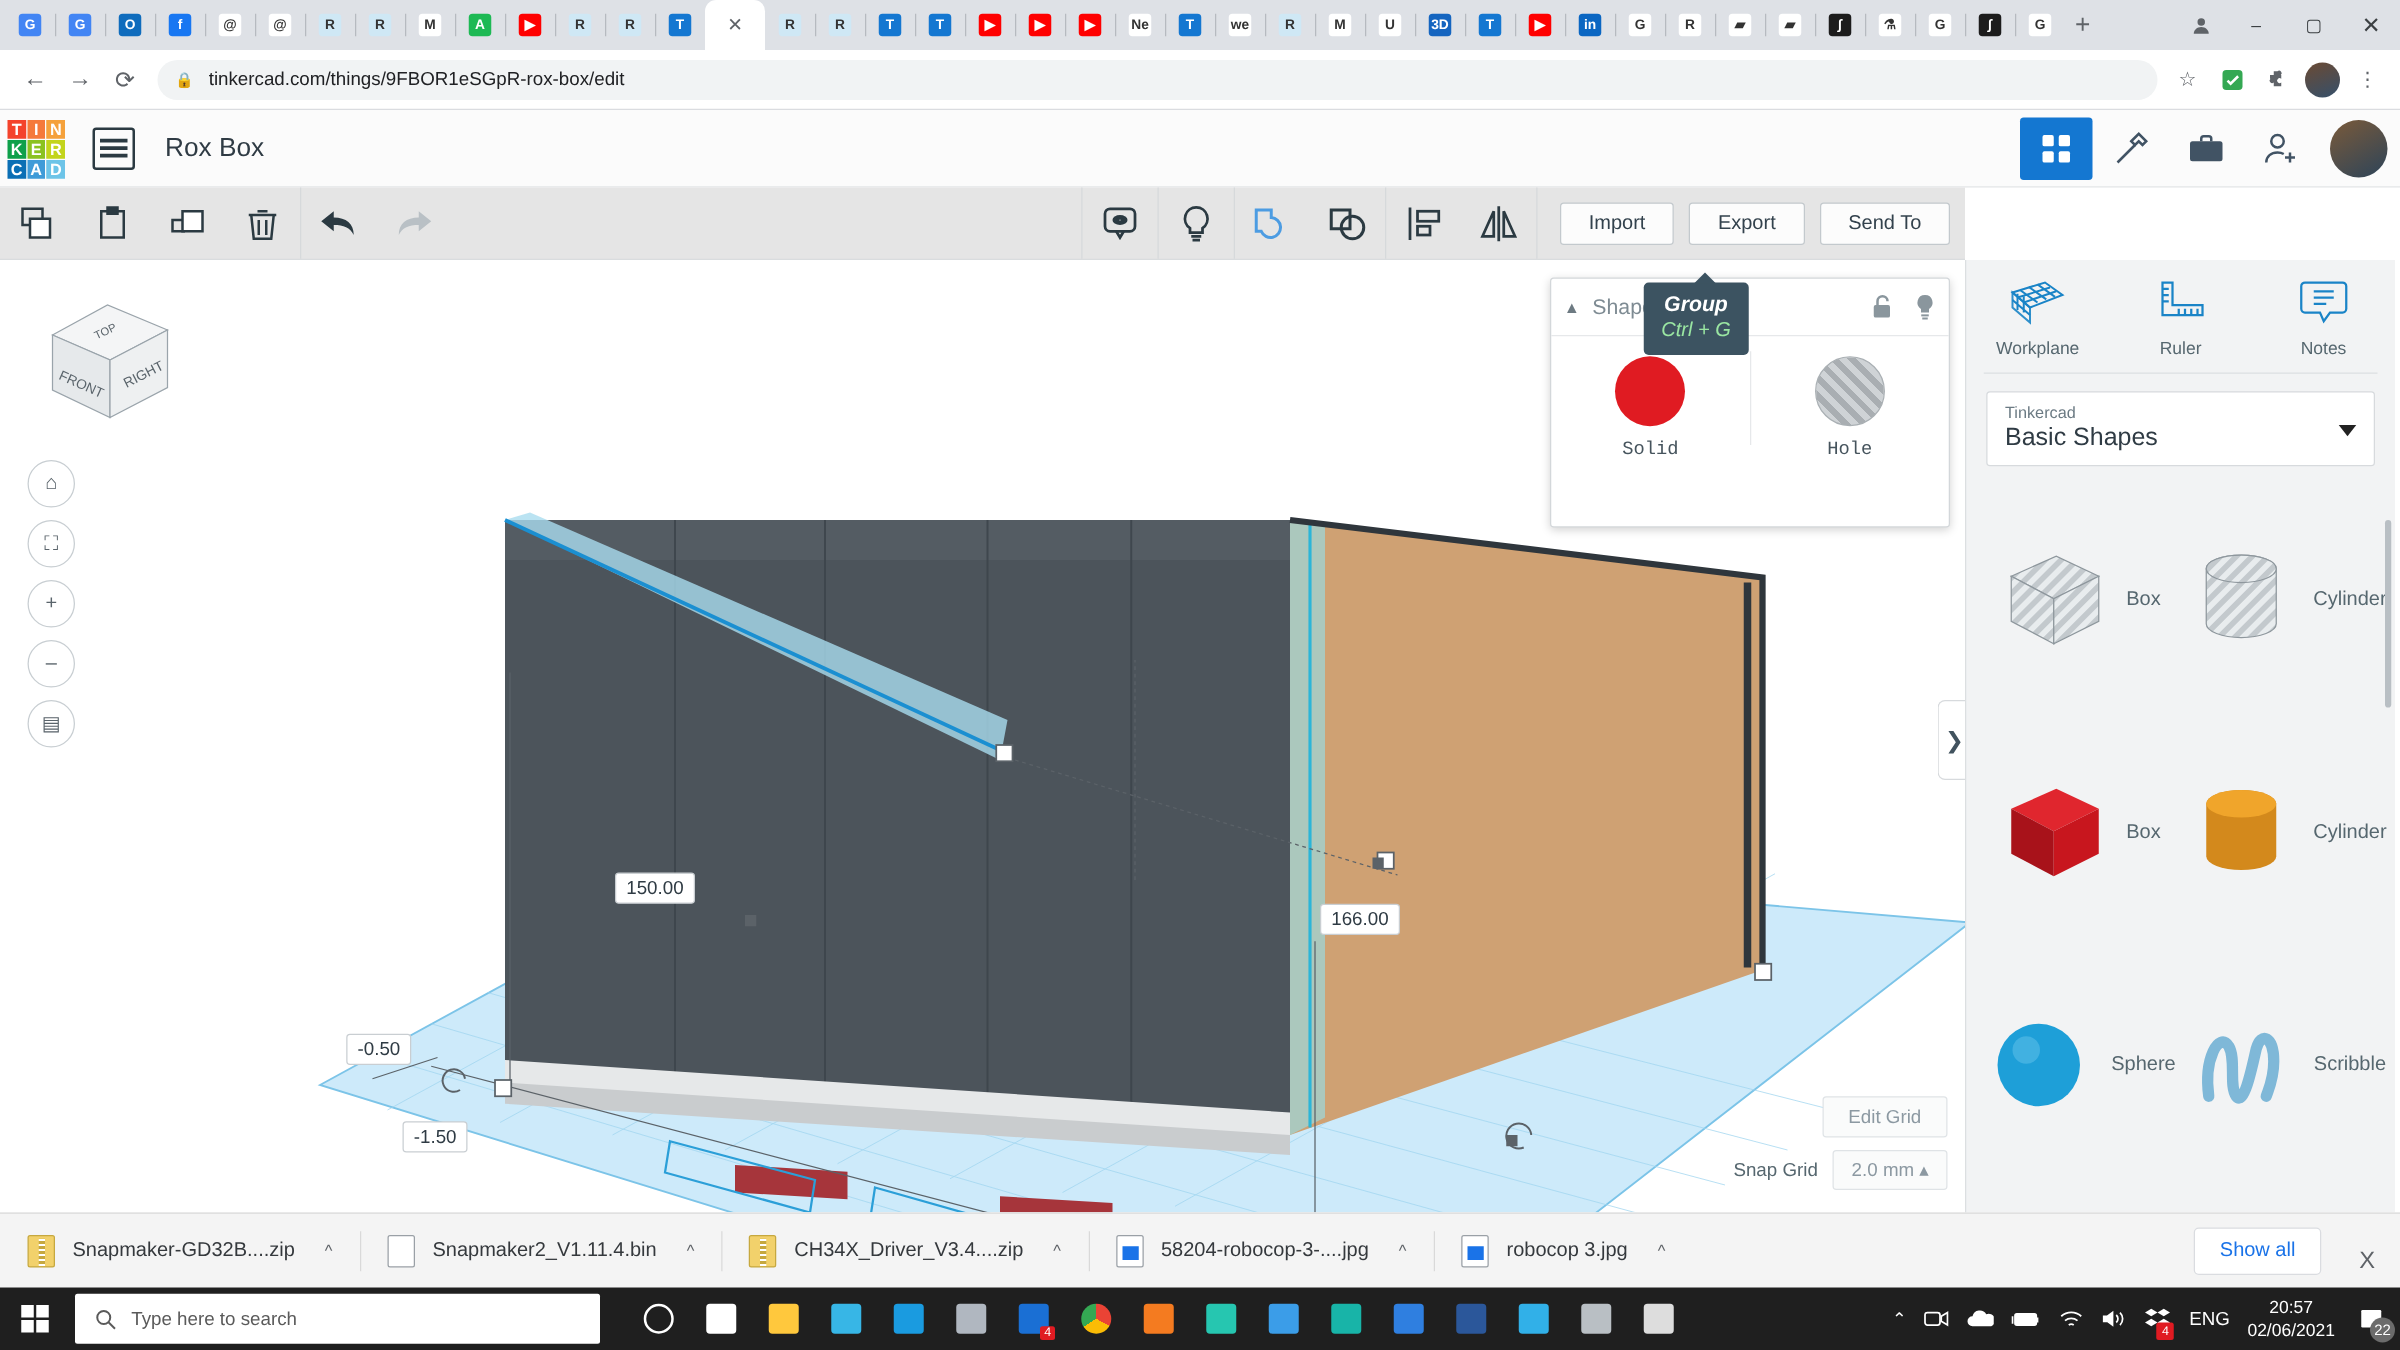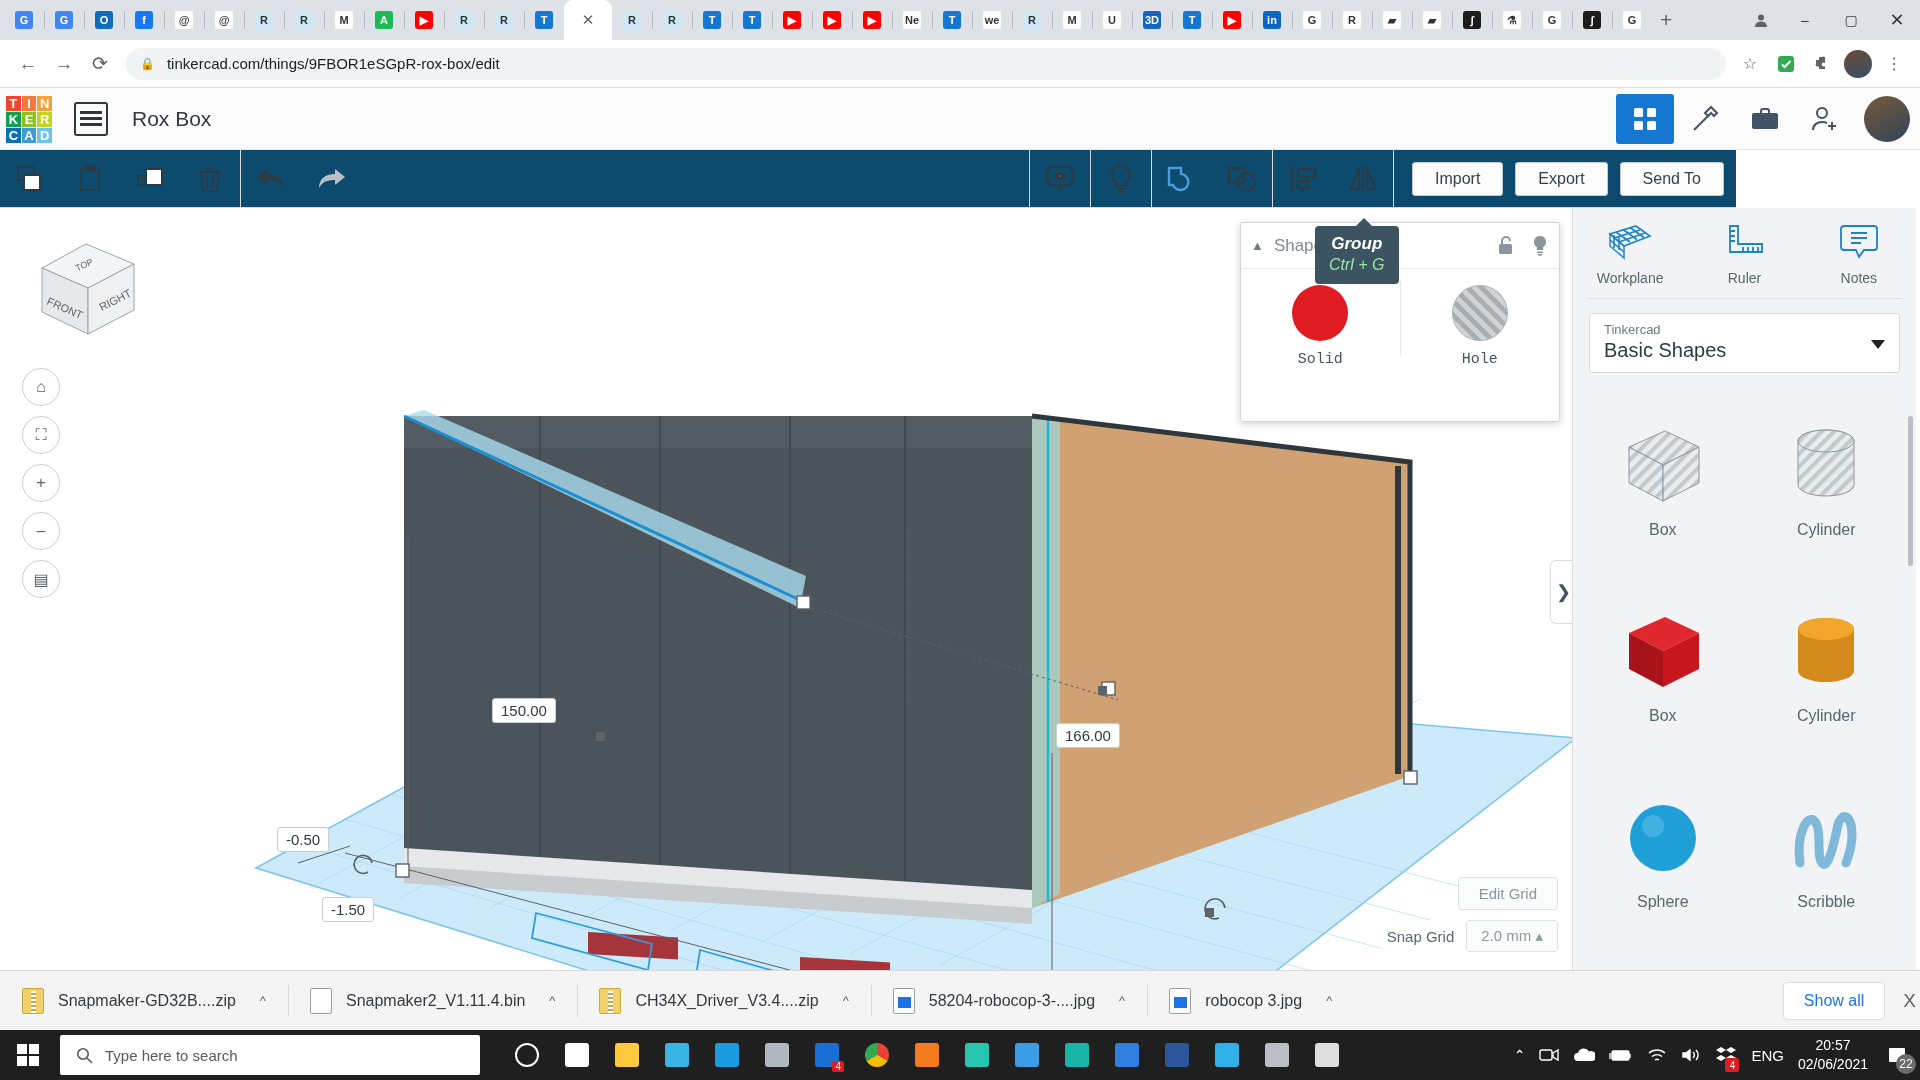--- a/index.html
+++ b/index.html
@@ -88,22 +88,22 @@
   .doc-title { margin-left: 24px; font-size: 21px; color: #2f3b44; }
   .hdr-right { margin-left:auto; display:flex; align-items:center; gap: 2px; padding-right: 10px;}
   .hdr-btn { width: 58px; height: 50px; display:flex; align-items:center; justify-content:center;
              color:#415364; }
   .hdr-btn.active { background:#1477d1; color:#fff; border-radius:3px; }
   .hdr-avatar { width: 46px; height: 46px; border-radius: 50%;
                 background: linear-gradient(150deg,#7a5a3a 0%,#2d4459 100%); margin-left: 8px; }
 
   
   .tc-toolbar {
-    position: absolute; top: 150px; left: 0; width: 1736px; height: 58px;
-    background: #0c4a6e; border-bottom: 1px solid #d9dcde;
+    position: absolute; top: 150px; left: 0; width: 1572px; height: 58px;
+    background: #e5e5e5; border-bottom: 1px solid #d9dcde;
     display: flex; align-items: center;
   }
   .tb-ic { width: 60px; height: 57px; display:flex; align-items:center; justify-content:center; color:#2b3a42;}
   .tb-ic.dim { color:#b9c0c5; }
   .tb-sep { width:1px; height: 57px; background:#d6d9db; }
   .tb-group { display:flex; align-items:center; }
   .tb-spacer { flex: 1; }
   .tb-right { display:flex; align-items:center; }
   .tc-btn {
     height: 34px; padding: 0 22px; border: 1px solid #c3c9cd; background:#fcfcfc;
@@ -122,21 +122,21 @@
   .rp-divider { height:1px; background:#dcdfe1; margin: 2px 14px 0; }
   .rp-select {
     margin: 14px 16px 10px; background:#fff; border:1px solid #d7dadd; border-radius:3px;
     padding: 8px 14px 10px; position: relative;
   }
   .rp-select .sm { font-size: 13px; color:#6b7a83; }
   .rp-select .lg { font-size: 20px; color:#2f3b44; margin-top: 2px;}
   .rp-caret { position:absolute; right: 14px; top: 26px; width:0;height:0;
               border-left:7px solid transparent;border-right:7px solid transparent;border-top:9px solid #222;}
   .shape-grid { display:grid; grid-template-columns: 1fr 1fr; padding: 6px 10px; gap: 4px; }
-  .shape-cell { height: 182px; display:flex; flex-direction:column; align-items:center;
+  .shape-cell { height: 182px; display:flex; flex-direction:row; align-items:center;
                 justify-content:center; gap: 10px; }
   .shape-cell span { font-size: 16px; color:#56676f; }
   .rp-scroll { position:absolute; right:3px; top: 208px; width:5px; height: 150px;
                background:#b9bfc4; border-radius:3px; }
 
   
   .viewport {
     position: absolute; top: 208px; left: 0; right: 344px; bottom: 110px;
     background: #ffffff; overflow: hidden;
   }
@@ -203,21 +203,21 @@
   .dl-name { font-size: 16px; color:#35393d; }
   .dl-caret { font-size: 13px; color:#5f6368; margin-left: 10px;}
   .dl-file { width: 22px; height: 26px; background:#fff; border:1px solid #9aa0a6; border-radius:2px;}
   .dl-zip { width: 22px; height: 26px; background:#f2d16b; border:1px solid #c6a83f; border-radius:2px;
             position:relative; }
   .dl-zip::after { content:""; position:absolute; left:8px; top:2px; width:5px; height:22px;
                    background: repeating-linear-gradient(#fff 0 2px, #c6a83f 2px 4px); }
   .dl-img { width: 22px; height: 26px; background:#fff; border:1px solid #9aa0a6; border-radius:2px;
             position:relative;}
   .dl-img::after{content:"";position:absolute;left:4px;top:8px;width:13px;height:11px;background:#1a73e8;}
-  .dl-right { margin-left:auto; display:flex; align-items:center; gap: 18px; padding-right: 4px;}
+  .dl-right { margin-left:auto; display:flex; align-items:flex-end; gap: 30px; padding-right: 20px;}
   .showall { border:1px solid #dadce0; border-radius:4px; color:#1a73e8; font-size:16px;
              padding: 9px 20px; background:#fff;}
   .dl-close { font-size: 19px; color:#5f6368; }
 
   
   .taskbar { position:absolute; bottom:0; left:0; width:1920px; height:50px;
              background:#1f1f1f; display:flex; align-items:center; }
   .start { width: 56px; height:50px; display:flex; align-items:center; justify-content:center; }
   .start i { width: 22px; height:22px; display:grid; grid-template-columns:1fr 1fr;
              grid-template-rows:1fr 1fr; gap:2px; }

